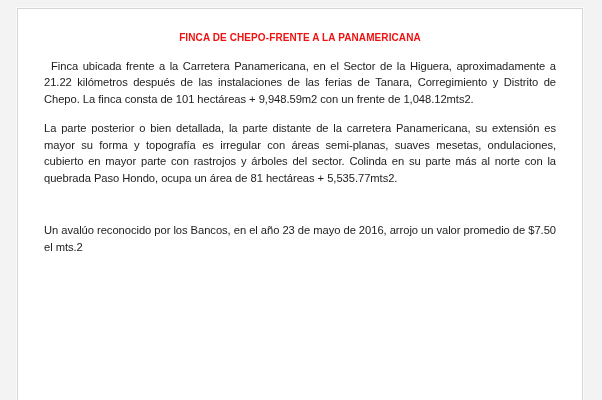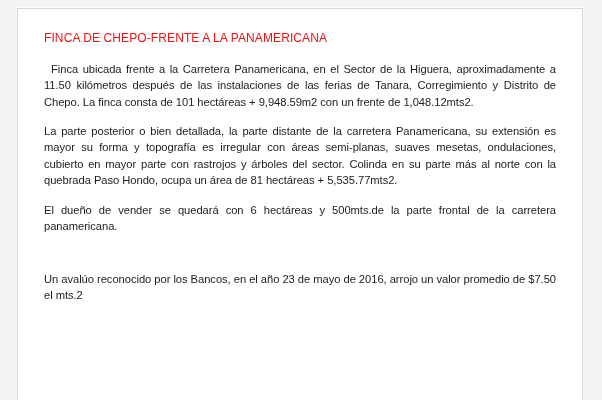--- a/index.html
+++ b/index.html
@@ -35,22 +35,23 @@
     box-sizing: border-box;
     box-shadow: 0 0 0 1px #fafafa;
   }
 
   .page-body {
     padding: 22px 26px 0 26px;
   }
 
   .doc-title {
     color: #f21111;
-    font-weight: normal;
-    font-size: 12px;
+    font-weight: bold;
+    font-size: 10px;
+    text-align: center;
     letter-spacing: 0.1px;
     margin: 0 0 14px 0;
     line-height: 1.3;
   }
 
   .para {
     font-size: 11.2px;
     color: #1c1c1c;
     text-align: justify;
     line-height: 1.47;
@@ -68,26 +69,25 @@
 </head>
 <body>
 
 <div class="viewer">
 
   <div class="page">
     <div class="page-body">
 
       <h1 class="doc-title">FINCA DE CHEPO-FRENTE A LA PANAMERICANA</h1>
 
-      <p class="para indent">Finca ubicada frente a la Carretera Panamericana, en el Sector de la Higuera, aproximadamente a 11.50 kilómetros  después de las instalaciones de las ferias de Tanara, Corregimiento y Distrito de Chepo. La finca consta de 101 hectáreas + 9,948.59m2 con un frente de 1,048.12mts2.</p>
+      <p class="para indent">Finca ubicada frente a la Carretera Panamericana, en el Sector de la Higuera, aproximadamente a 21.22 kilómetros  después de las instalaciones de las ferias de Tanara, Corregimiento y Distrito de Chepo. La finca consta de 101 hectáreas + 9,948.59m2 con un frente de 1,048.12mts2.</p>
 
 
       <p class="para">La parte posterior o bien detallada, la parte distante de la carretera Panamericana, su extensión es mayor su forma y topografía es irregular con áreas semi-planas, suaves mesetas, ondulaciones, cubierto en mayor parte con rastrojos y árboles del sector. Colinda en su parte más al norte con la quebrada Paso Hondo, ocupa un área de 81 hectáreas + 5,535.77mts2.</p>
 
 
-      <p class="para">El dueño de vender se quedará con 6 hectáreas y 500mts.de la parte frontal de la carretera panamericana.</p>
 
       <p class="para">Un avalúo reconocido por los Bancos, en el año 23 de mayo de 2016, arrojo un valor promedio de $7.50 el mts.2</p>
 
     </div>
   </div>
 
 </div>
 
 </body></html>

